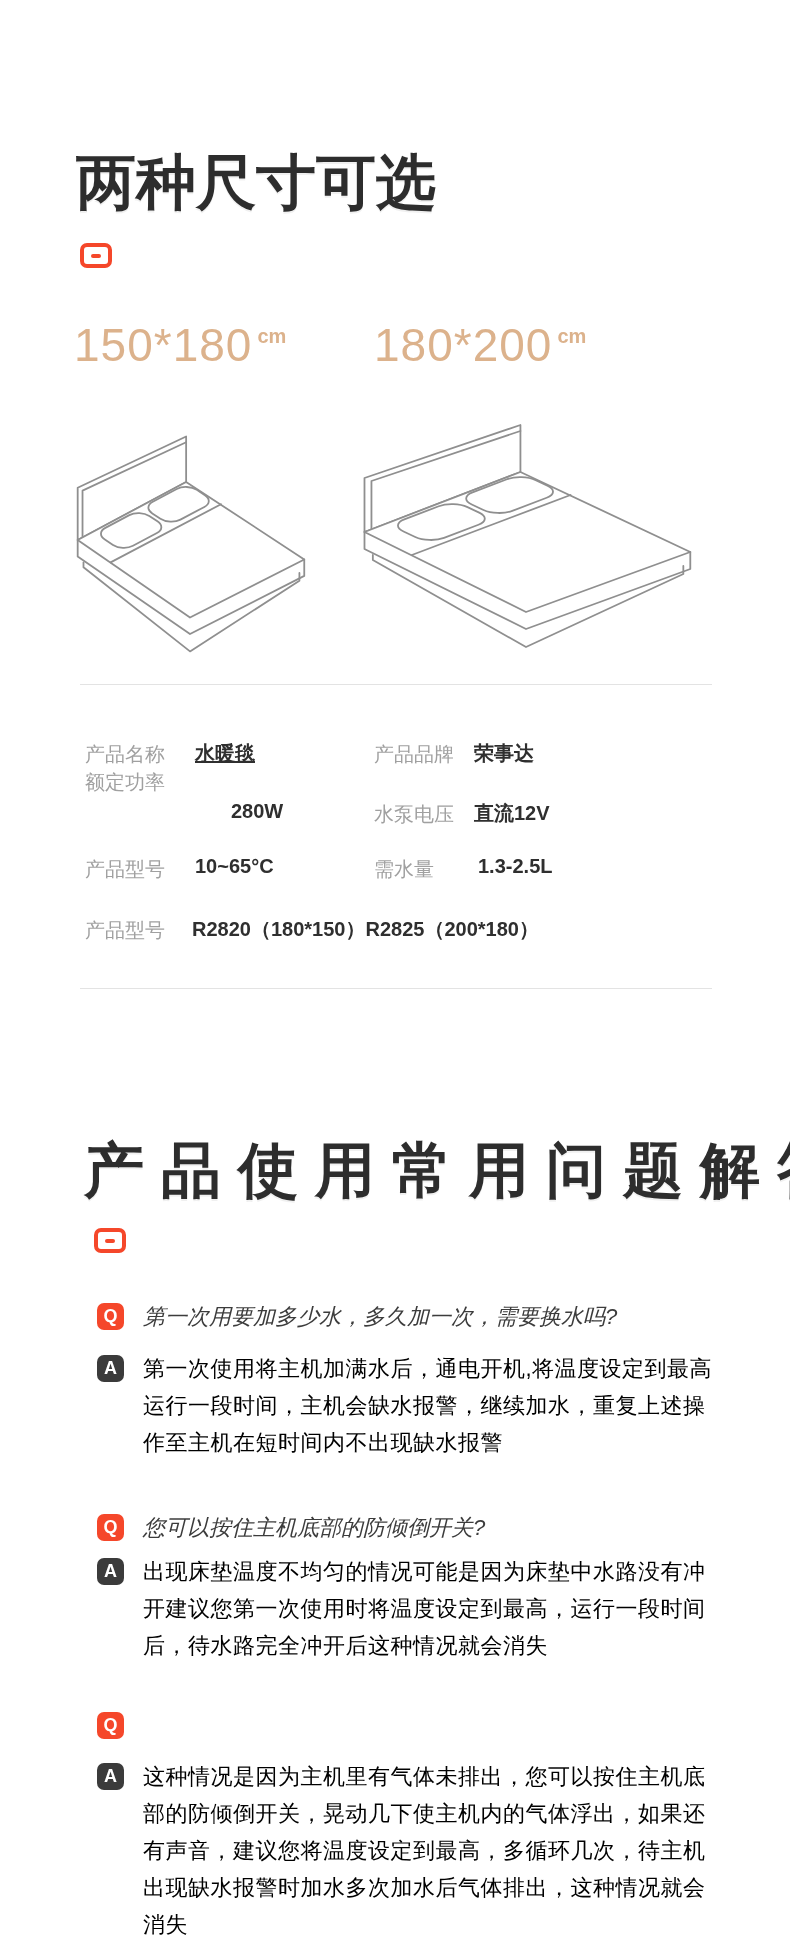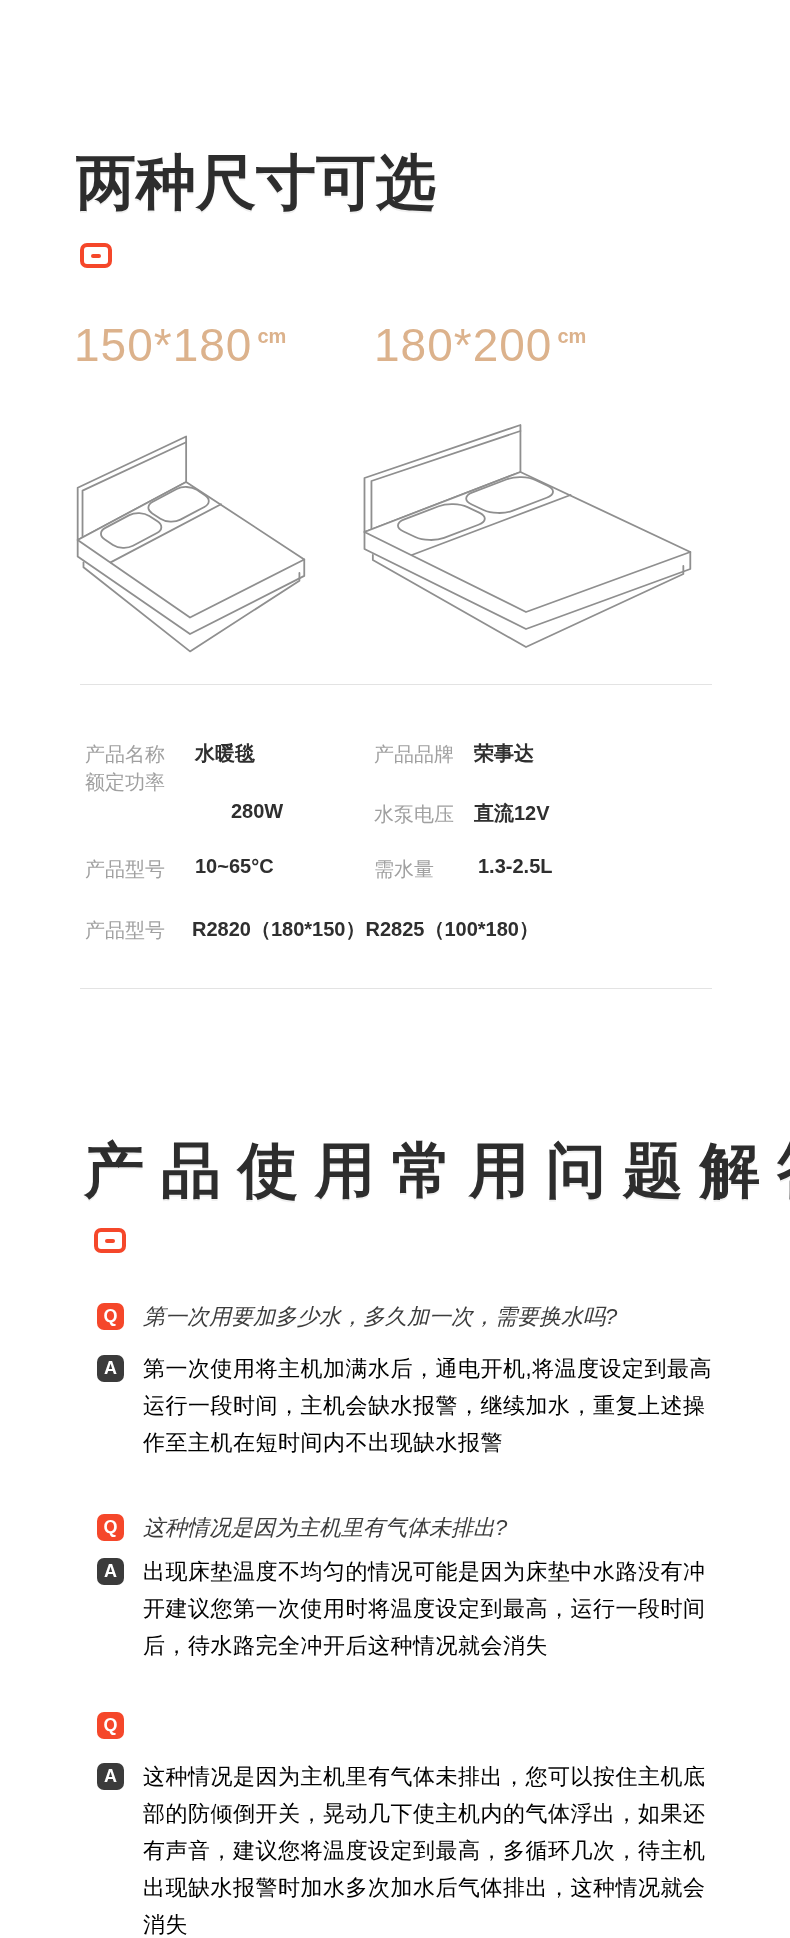--- a/index.html
+++ b/index.html
@@ -76,57 +76,57 @@
     <use href="#bed"></use>
   </svg>
 
   <svg class="abs" style="left:345px;top:408px;" width="362" height="252" viewBox="0 0 260 252" preserveAspectRatio="none">
     <use href="#bed"></use>
   </svg>
 
   <div class="abs divider" style="left:80px;top:684px;width:632px;"></div>
 
   <span class="abs spec-label" style="left:85px;top:741px;">产品名称</span>
-  <span class="abs spec-value" style="left:195px;top:740px;">水暖毯</span>
+  <span class="abs spec-value" style="left:195px;top:740px;text-decoration:underline;">水暖毯</span>
   <span class="abs spec-label" style="left:374px;top:741px;">产品品牌</span>
   <span class="abs spec-value" style="left:474px;top:740px;">荣事达</span>
 
   <span class="abs spec-label" style="left:85px;top:769px;">额定功率</span>
   <span class="abs spec-value" style="left:195px;top:800px;margin-left:36px;">280W</span>
   <span class="abs spec-label" style="left:374px;top:801px;">水泵电压</span>
   <span class="abs spec-value" style="left:474px;top:800px;">直流12V</span>
 
   <span class="abs spec-label" style="left:85px;top:856px;">产品型号</span>
   <span class="abs spec-value" style="left:195px;top:855px;">10~65°C</span>
   <span class="abs spec-label" style="left:374px;top:856px;">需水量</span>
   <span class="abs spec-value" style="left:478px;top:855px;">1.3-2.5L</span>
 
   <span class="abs spec-label" style="left:85px;top:917px;">产品型号</span>
-  <span class="abs spec-value" style="left:192px;top:916px;">R2820（180*150）R2825（100*180）</span>
+  <span class="abs spec-value" style="left:192px;top:916px;">R2820（180*150）R2825（200*180）</span>
 
   <div class="abs divider" style="left:80px;top:988px;width:632px;"></div>
 
   <h1 class="abs big-title faq-title" style="left:84px;top:1098px;">产品使用常用问题解答</h1>
 
   <div class="abs dash-icon" style="left:94px;top:1228px;">
       <i></i>
     </div>
 
   <div class="abs qa-row" style="left:97px;top:1303px;">
     <span class="badge q">Q</span>
     <span class="q-text">第一次用要加多少水，多久加一次，需要换水吗?</span>
   </div>
   <div class="abs qa-row" style="left:97px;top:1350px;">
     <span class="badge a">A</span>
     <p class="a-text">第一次使用将主机加满水后，通电开机,将温度设定到最高运行一段时间，主机会缺水报警，继续加水，重复上述操作至主机在短时间内不出现缺水报警</p>
   </div>
 
   <div class="abs qa-row" style="left:97px;top:1514px;">
     <span class="badge q">Q</span>
-    <span class="q-text">这种情况是因为主机里有气体未排出?</span>
+    <span class="q-text">您可以按住主机底部的防倾倒开关?</span>
   </div>
   <div class="abs qa-row" style="left:97px;top:1553px;">
     <span class="badge a">A</span>
     <p class="a-text">出现床垫温度不均匀的情况可能是因为床垫中水路没有冲开建议您第一次使用时将温度设定到最高，运行一段时间后，待水路完全冲开后这种情况就会消失</p>
   </div>
 
   <div class="abs qa-row" style="left:97px;top:1712px;">
     <span class="badge q">Q</span>
   </div>
   <div class="abs qa-row" style="left:97px;top:1758px;">

